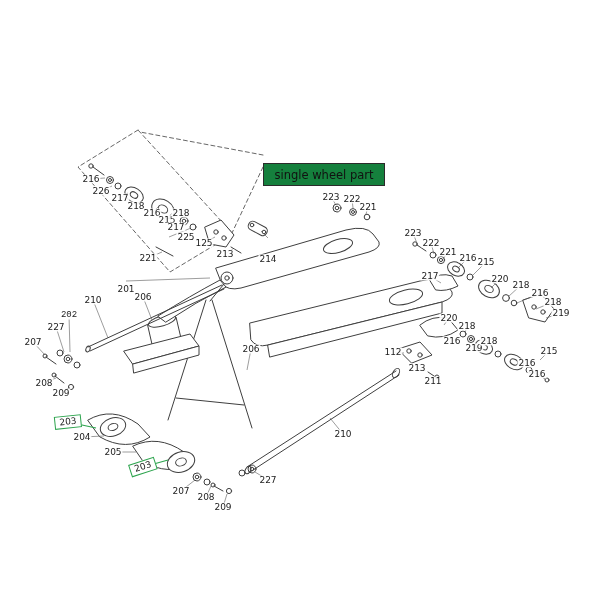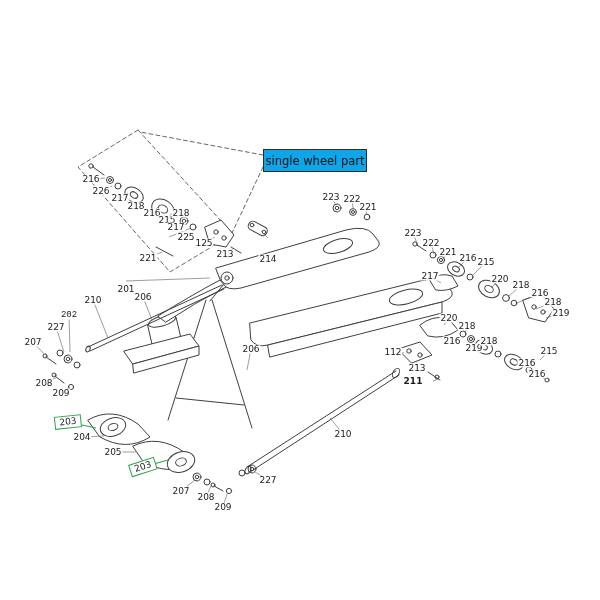--- a/index.html
+++ b/index.html
@@ -2,22 +2,22 @@
 <html style="--hl: #2da44e;"><head>
 <meta charset="utf-8">
 <style>
   *{margin:0;padding:0;box-sizing:border-box}
   html,body{width:600px;height:600px;background:#fff;overflow:hidden}
   body{font-family:"DejaVu Sans", sans-serif;position:relative;color:#1d1d1d}
   #stage{position:absolute;left:0;top:0;width:600px;height:600px;background:#fff}
   svg.art,svg.overlay{position:absolute;left:0;top:0}
   .title{position:absolute;top:19px;left:0;width:100%;text-align:center;
          font-size:15px;letter-spacing:.5px;color:#161616}
-  .callout{position:absolute;left:263px;top:149px;width:104px;height:23px;
-           border:1.4px solid #2b2b2b;background:#0ea5e9;font-size:11.5px;
+  .callout{position:absolute;left:263px;top:163px;width:122px;height:23px;
+           border:1.4px solid #2b2b2b;background:#15803d;font-size:11.5px;
            display:flex;align-items:center;justify-content:center;color:#111;z-index:4}
   #labels-layer{position:absolute;left:0;top:0;width:600px;height:600px;z-index:5}
   .part-label{position:absolute;transform:translate(-50%,-50%);font-size:9px;
               line-height:1;color:#1b1b1b;background:rgba(255,255,255,.92);
               padding:0 1px;white-space:nowrap}
   .part-label.hl{border:1.6px solid var(--hl,#2da44e);padding:1px 4px;background:#fff}
   .dash{stroke:#555;stroke-width:.9;fill:none;stroke-dasharray:4 3}
   .leader{stroke:#5a5a5a;stroke-width:.6}
   .leader.hl-leader{stroke:var(--hl,#2da44e);stroke-width:1.2}
 </style>
@@ -276,19 +276,19 @@
       <span class="part-label" style="left: 449px; top: 318px;">220</span>
       <span class="part-label" style="left: 467px; top: 326px;">218</span>
       <span class="part-label" style="left: 452px; top: 341px;">216</span>
       <span class="part-label" style="left: 474px; top: 348px;">219</span>
       <span class="part-label" style="left: 489px; top: 341px;">218</span>
       <span class="part-label" style="left: 549px; top: 351px;">215</span>
       <span class="part-label" style="left: 527px; top: 363px;">216</span>
       <span class="part-label" style="left: 537px; top: 374px;">216</span>
       <span class="part-label" style="left: 393px; top: 352px;">112</span>
       <span class="part-label" style="left: 417px; top: 368px;">213</span>
-      <span class="part-label" style="left: 413px; top: 381px; font-weight: bold;">211</span>
+      <span class="part-label" style="left: 433px; top: 381px;">211</span>
     </div>
 
   <div class="callout">
     <span>single wheel part</span>
   </div>
 </div>
 
 </body></html>

